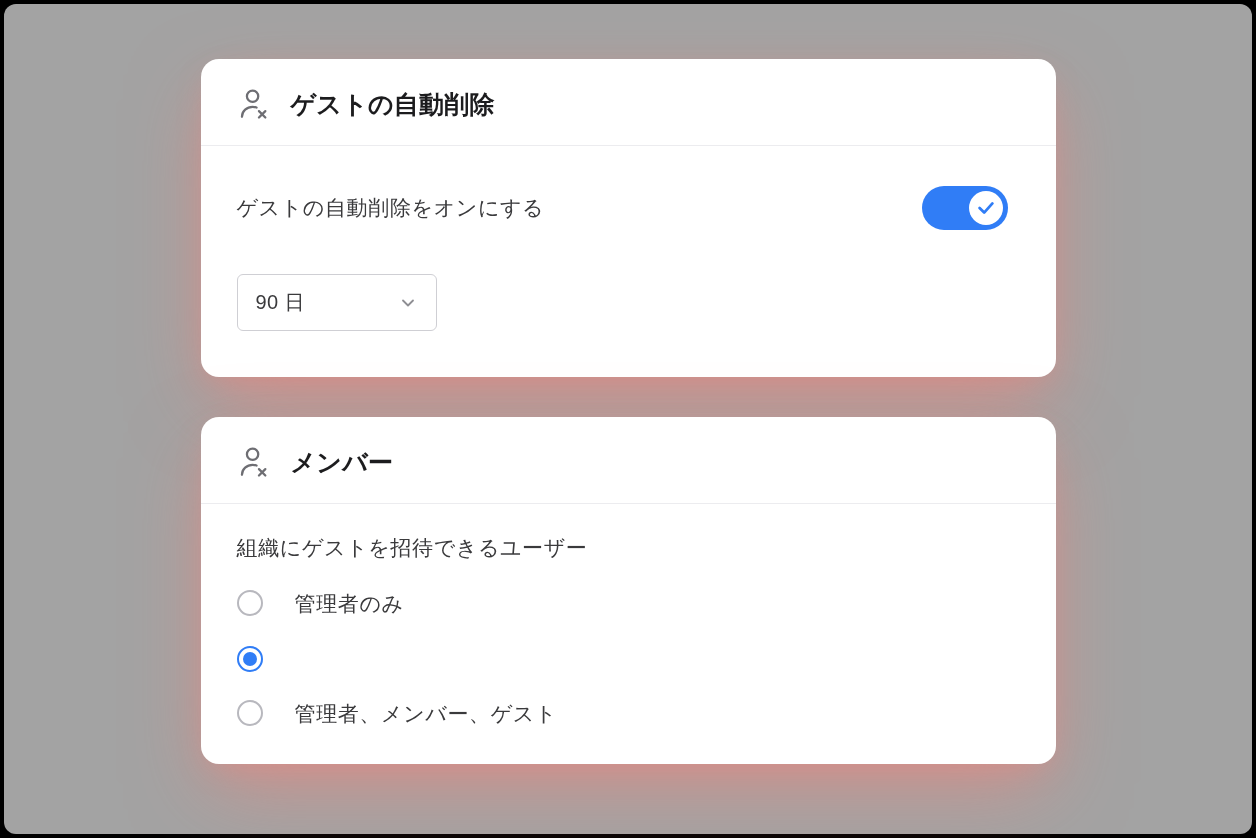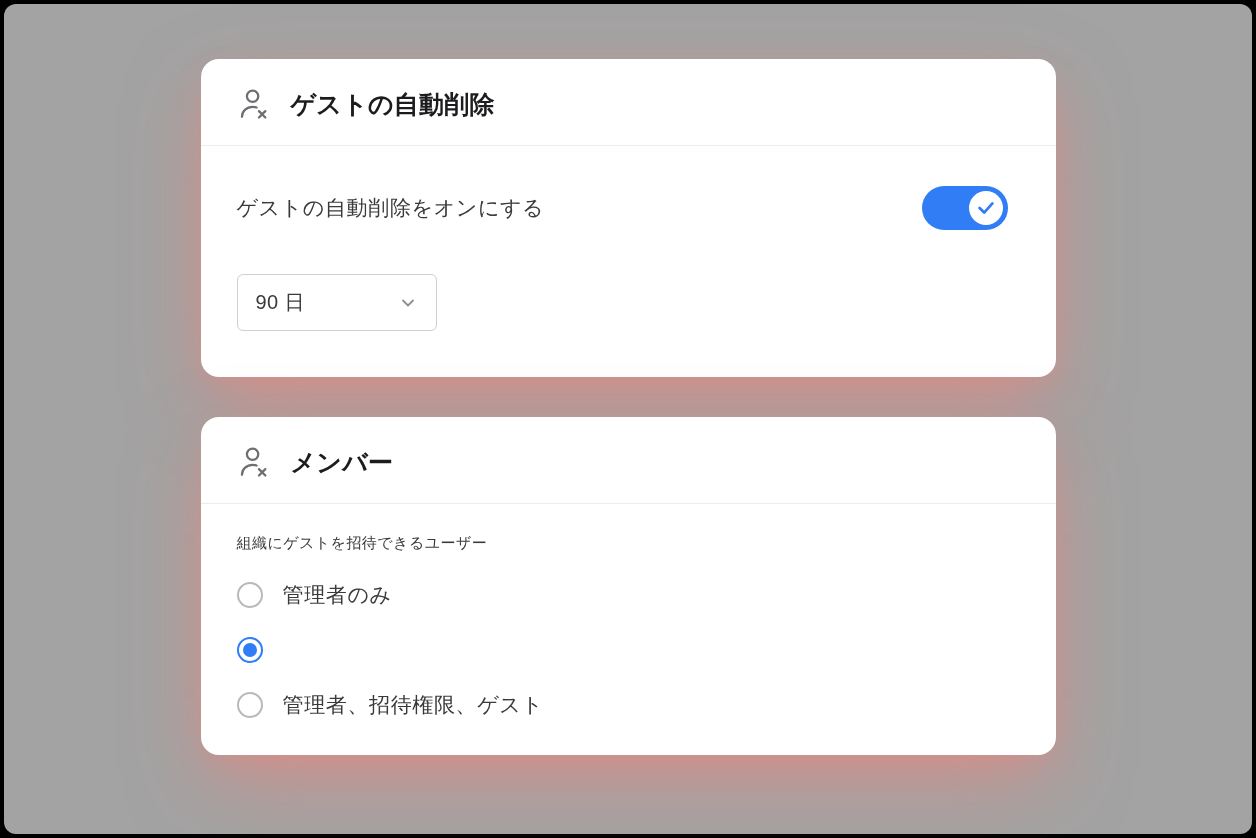--- a/index.html
+++ b/index.html
@@ -63,21 +63,21 @@
     }
     .setting-row + .setting-row {
       margin-top: 24px;
     }
     .setting-label {
       font-size: 21px;
       color: #3a3a3c;
       letter-spacing: 0.03em;
     }
     .prompt-label {
-      font-size: 15px;
+      font-size: 21px;
       color: #3a3a3c;
       letter-spacing: 0.03em;
       margin-bottom: 28px;
     }
     
     .toggle {
       width: 86px;
       height: 44px;
       background: #307df6;
       border-radius: 22px;
@@ -124,22 +124,21 @@
       color: #8e8e93;
     }
     
     .radio-list {
       display: flex;
       flex-direction: column;
       gap: 28px;
     }
     .radio-item {
       display: flex;
-      align-items: center;
-      gap: 20px;
+      gap: 32px;
       cursor: pointer;
     }
     .radio-circle {
       width: 26px;
       height: 26px;
       border: 2px solid #b8b8be;
       border-radius: 50%;
       flex-shrink: 0;
       display: flex;
       align-items: center;
@@ -218,19 +217,19 @@
           <span class="radio-circle"></span>
           <span class="radio-label">管理者のみ</span>
         </div>
         <div class="radio-item">
           <span class="radio-circle selected">
             <span class="radio-dot"></span>
           </span>
         </div>
         <div class="radio-item">
           <span class="radio-circle"></span>
-          <span class="radio-label">管理者、招待権限、ゲスト</span>
+          <span class="radio-label">管理者、メンバー、ゲスト</span>
         </div>
       </div>
     </div>
   </div>
 
 </div>
 
 </body></html>

